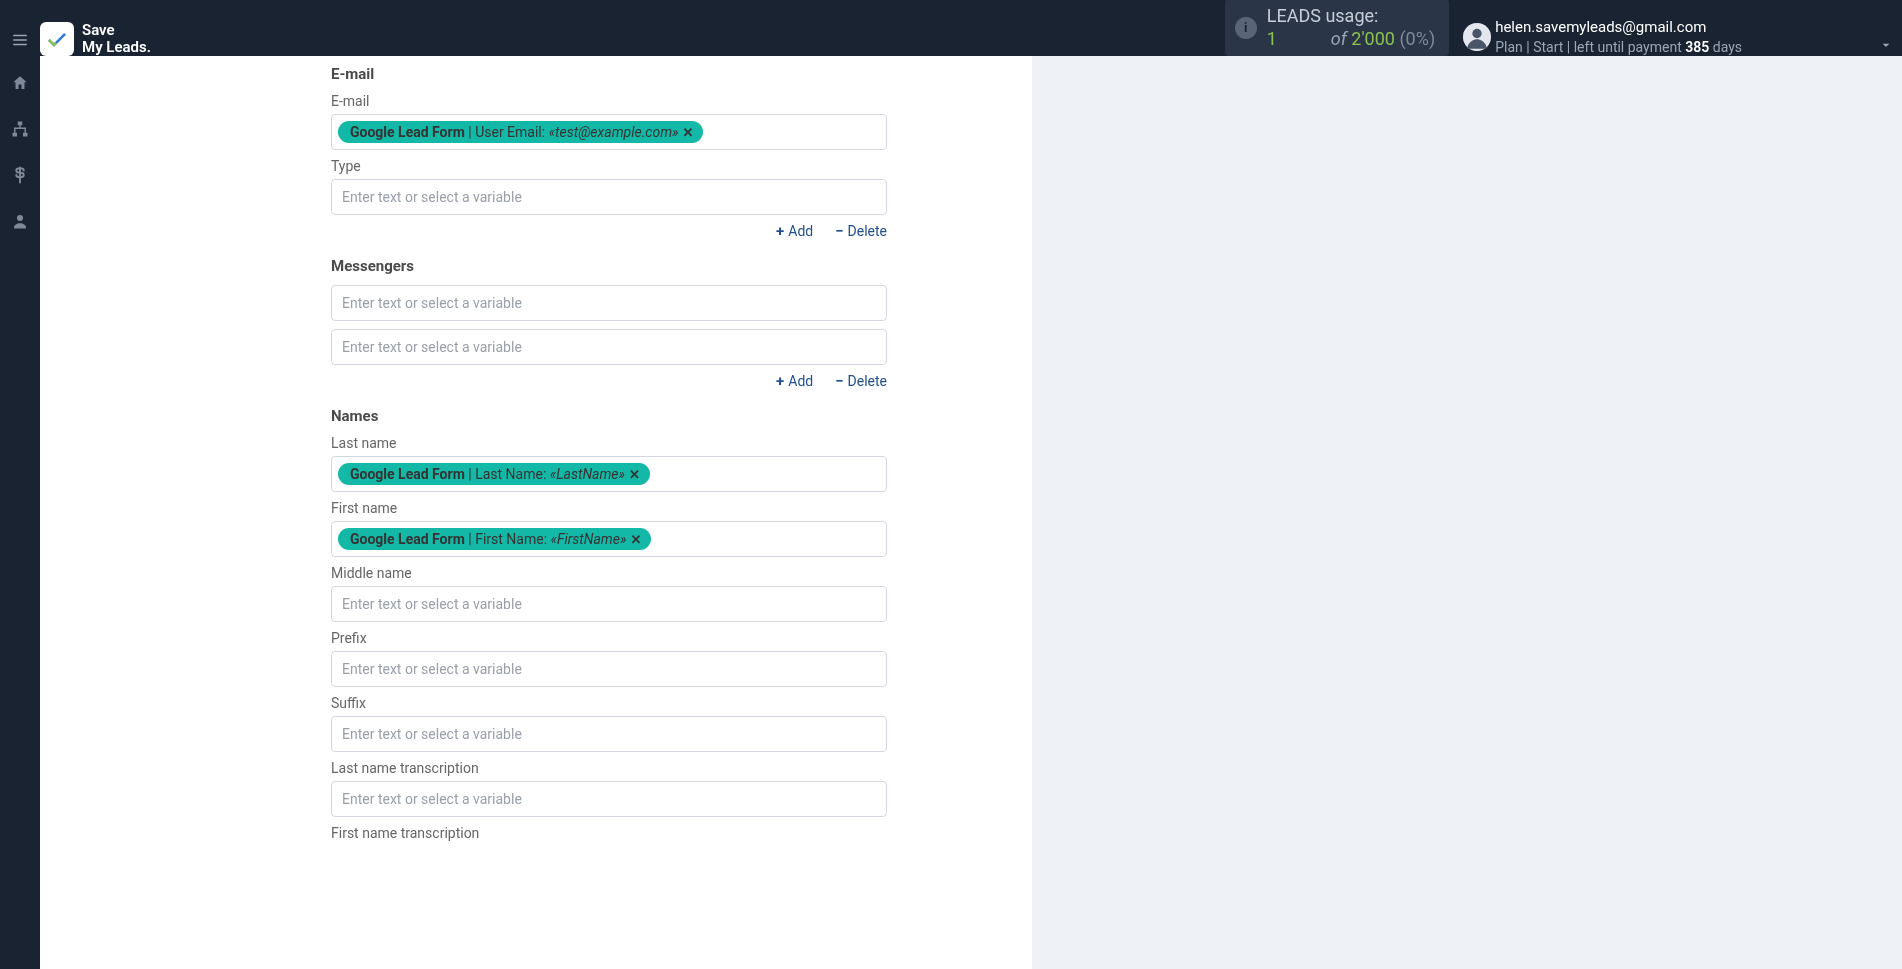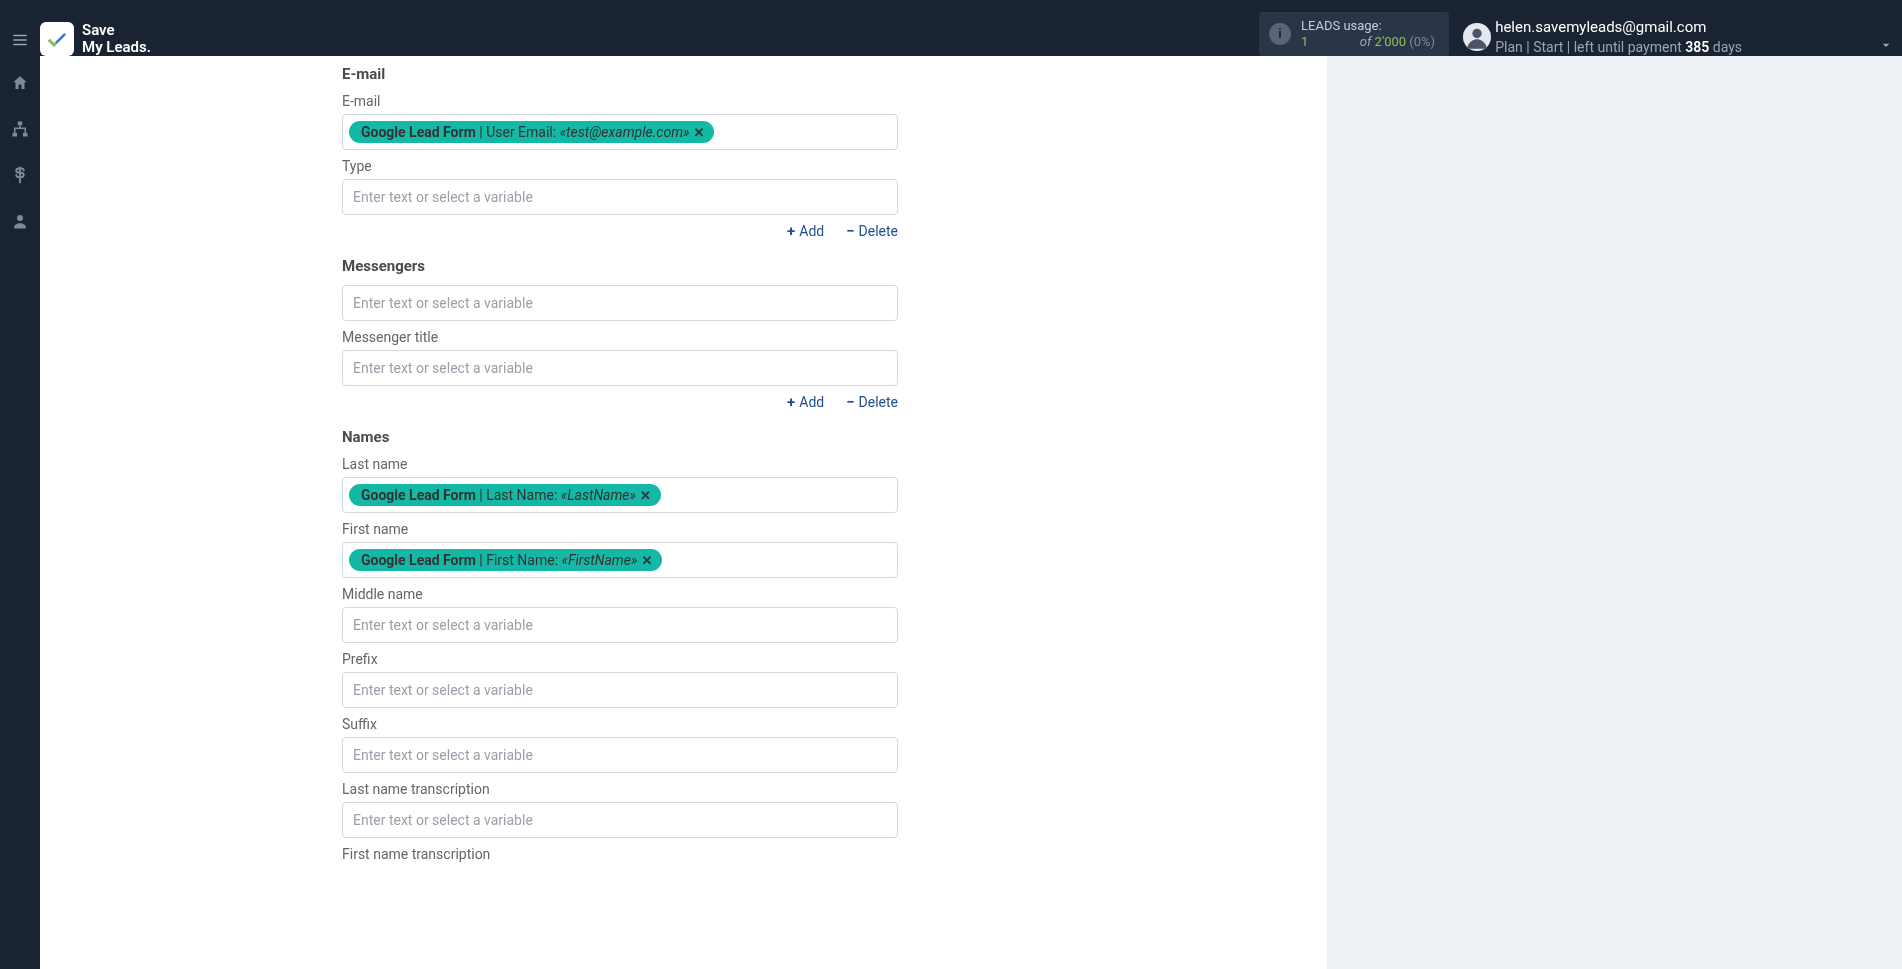--- a/index.html
+++ b/index.html
@@ -47,21 +47,21 @@
     padding: 6px 14px 6px 10px;
     display: flex; align-items: center; gap: 10px;
     margin-right: 14px;
   }
   .usage-pill .info-ico {
     width: 22px; height: 22px; border-radius: 50%;
     background: #596576;
     display: flex; align-items: center; justify-content: center;
     color: #1a2332; font-weight: 700; font-size: 13px;
   }
-  .usage-text { font-size: 13px; line-height: 1.25; color: #c6cdd8; }
+  .usage-text { font-size: 18px; line-height: 1.25; color: #c6cdd8; }
   .usage-text .num-green { color: #8cc152; }
   .usage-text .num-total { color: #8cc152; }
   .usage-text .pct { color: #7e8a9a; }
   .account-block { display: flex; align-items: center; gap: 4px; padding-right: 6px; }
   .avatar-ico {
     width: 28px; height: 28px; border-radius: 50%;
     background: #4a5568;
     display: flex; align-items: center; justify-content: center;
   }
   .avatar-ico svg { width: 28px; height: 28px; fill: #e4e8ee; }
@@ -96,24 +96,24 @@
 
   
   .page-wrap {
     position: absolute;
     top: 51px; left: 40px; right: 0; bottom: 0;
     overflow-y: auto;
     background: #eef1f5;
   }
   .card {
     background: #fff;
-    width: 1287px;
+    width: 992px;
     margin: 0 12px 0 0;
     min-height: 100%;
-    padding: 14px 0 40px 16px;
+    padding: 14px 0 40px 5px;
   }
   .form-col {
     width: 556px;
     margin-left: 286px;
   }
   .section-title {
     font-weight: 700;
     font-size: 15px;
     color: #4a4a4a;
     margin-top: 0;
@@ -302,21 +302,20 @@
 
       <div class="section-title mt">Messengers</div>
 
       <div class="field">
         <div class="input-box">
           <span class="placeholder">Enter text or select a variable</span>
         </div>
       </div>
 
       <div class="field">
-        <label class="field-label">Messenger title</label>
         <div class="input-box">
           <span class="placeholder">Enter text or select a variable</span>
         </div>
       </div>
 
       <div class="row-actions">
         <span class="act-link">
             <span class="ico">+</span>
             <span>Add</span>
           </span>

